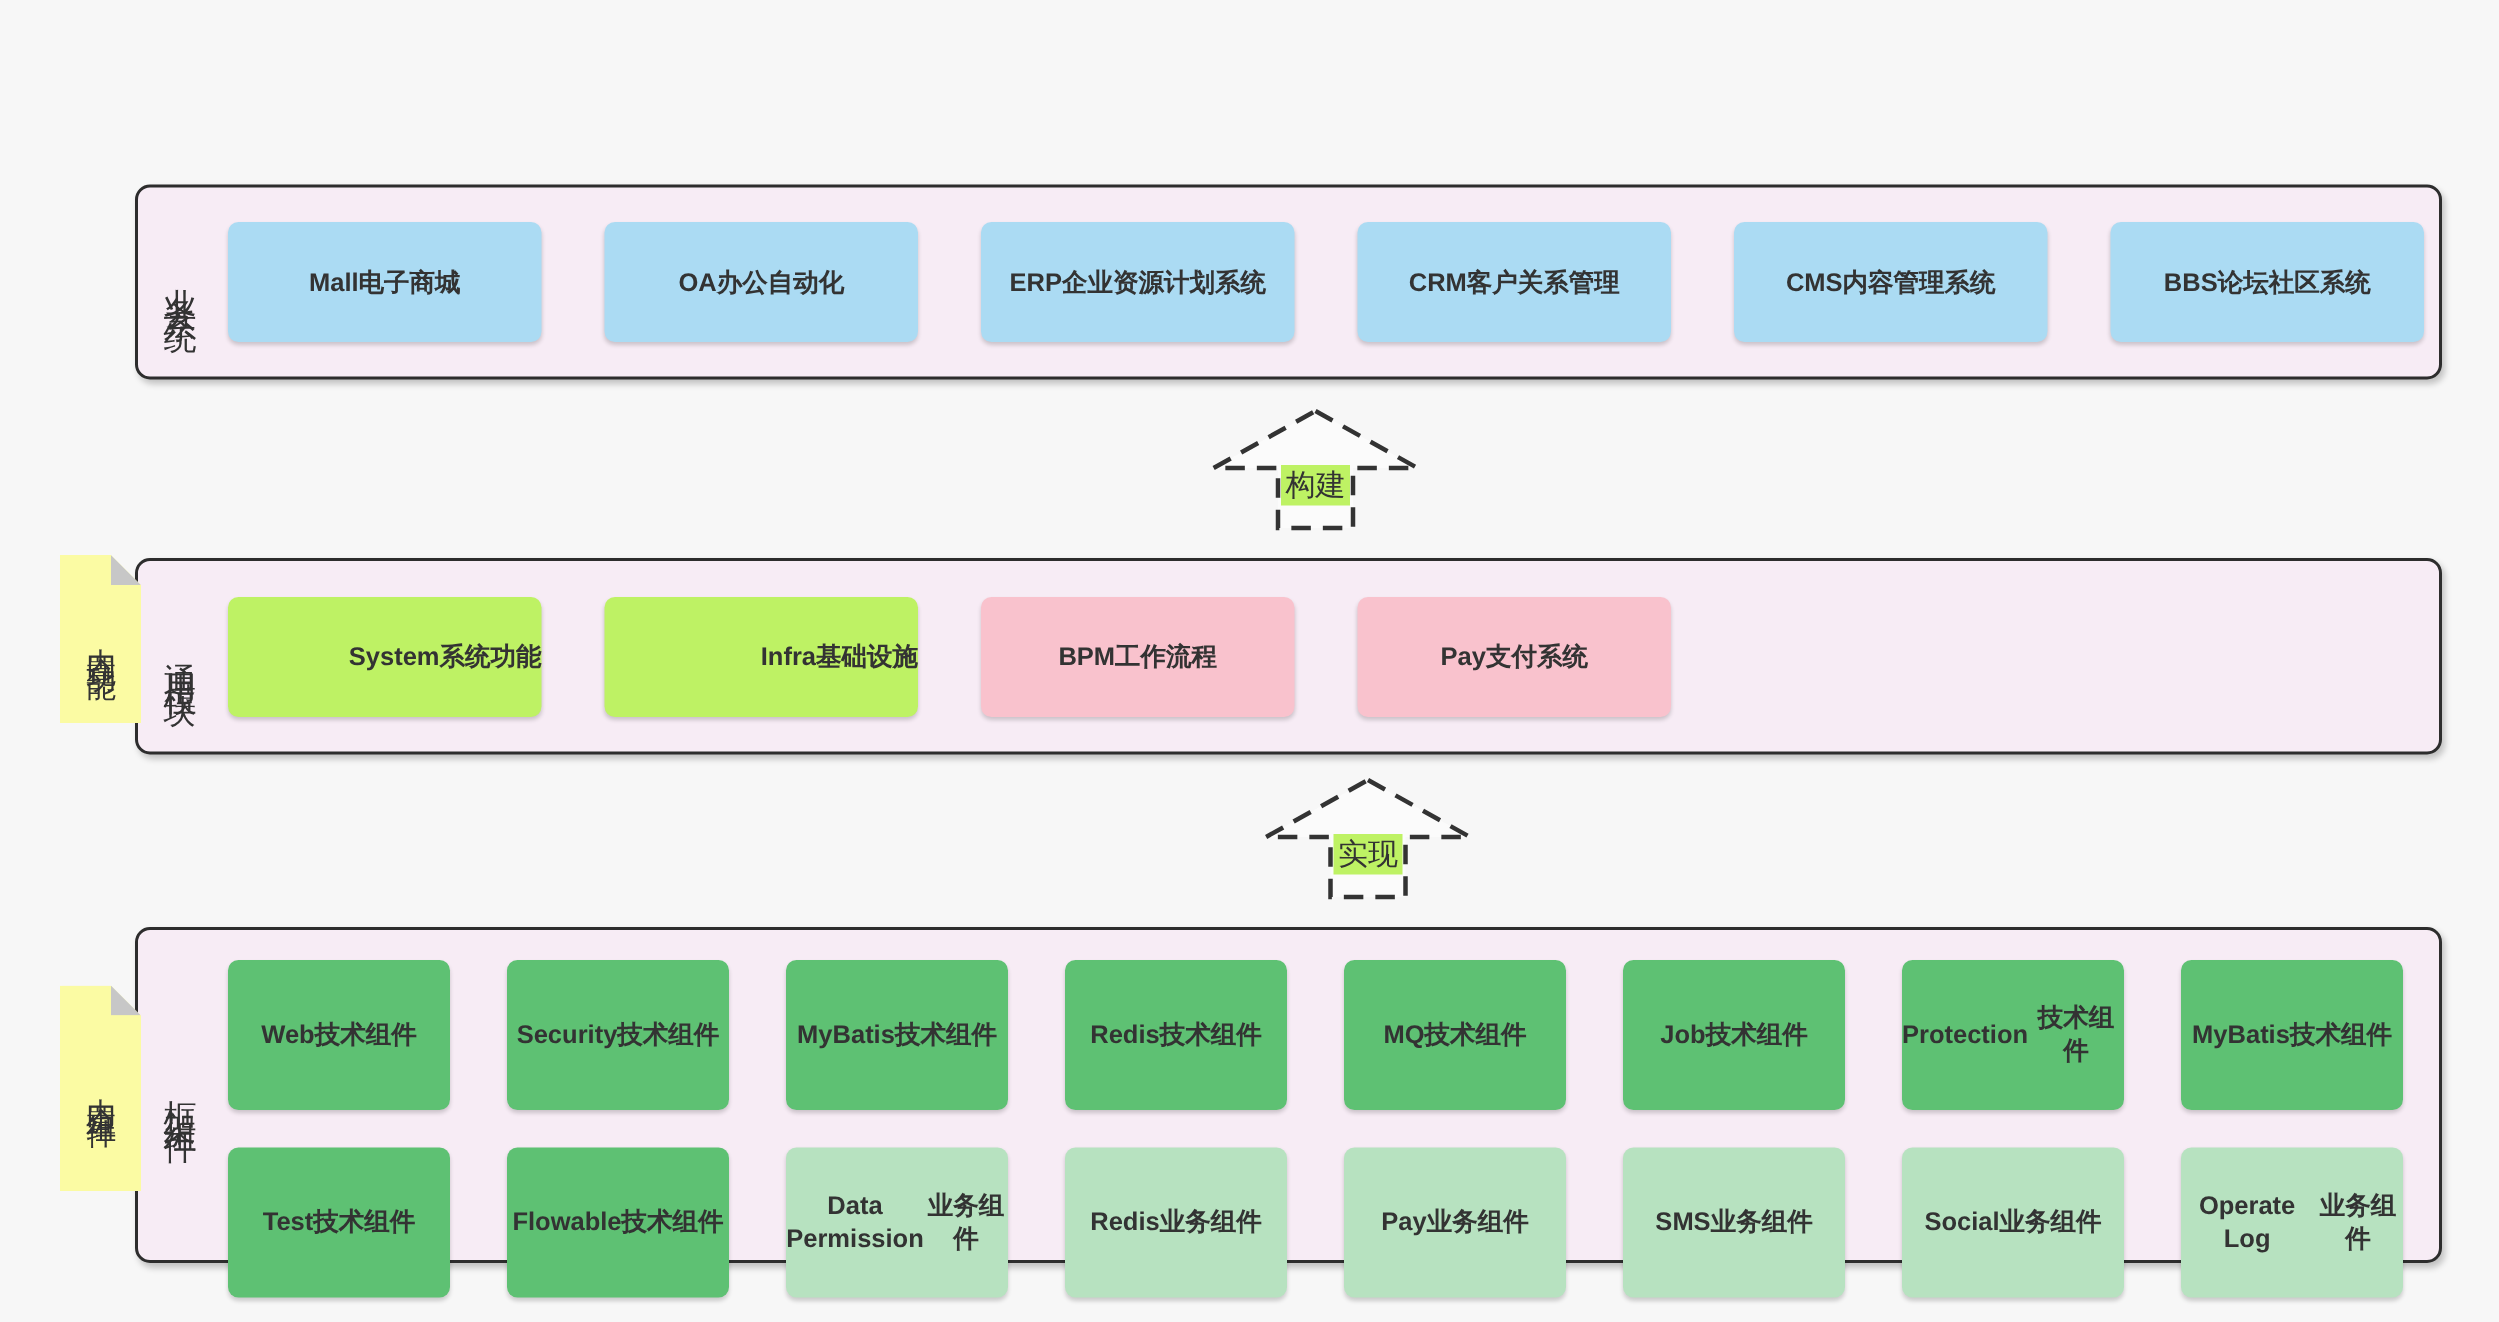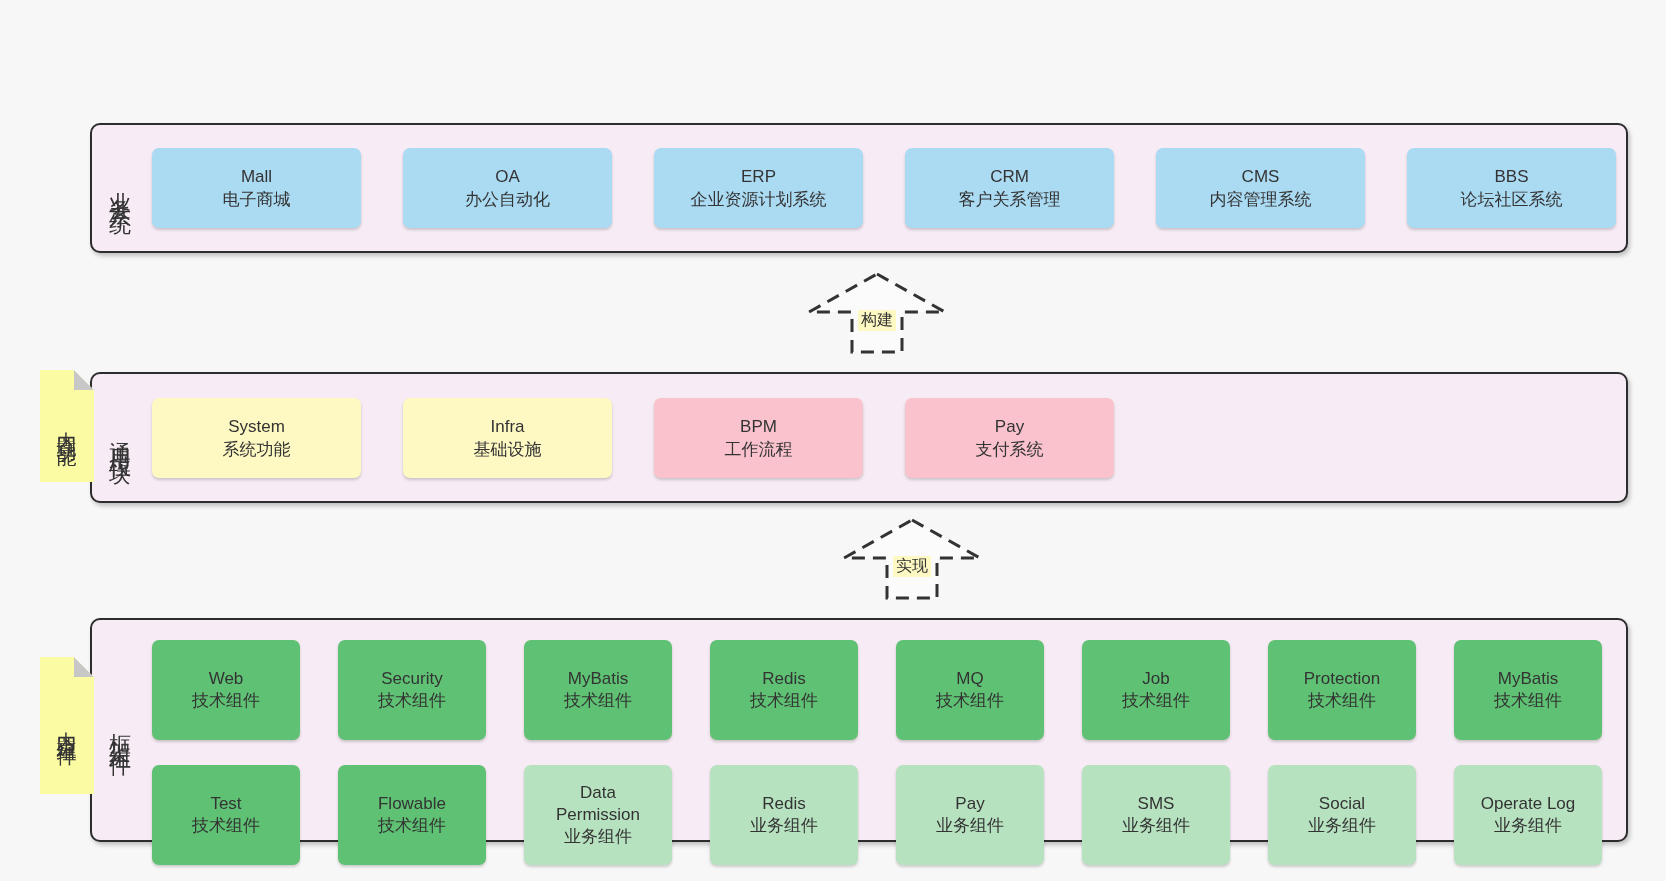--- a/index.html
+++ b/index.html
@@ -18,40 +18,40 @@
   .layer-label-wrap{position:absolute;left:0;top:0;bottom:0;width:56px;
                     display:flex;align-items:center;justify-content:center;}
   .vtext{writing-mode:vertical-rl;text-orientation:upright;font-size:22px;
          letter-spacing:7px;color:#333;line-height:1;}
 
   
   .boxes{position:absolute;left:60px;top:0;bottom:0;display:flex;align-items:center;gap:42px;}
   .rows{position:absolute;left:60px;top:20px;display:flex;flex-direction:column;gap:25px;}
   .row{display:flex;gap:38px;}
 
-  .box{display:flex;flex-direction:column;align-items:center;justify-content:center;
+  .box{display:flex;flex-direction:row;align-items:center;justify-content:center;
        border-radius:7px;text-align:center;font-size:17px;line-height:23px;color:#333;
-       box-shadow:0 2px 3px rgba(0,0,0,0.18);}
+       box-shadow:0 2px 3px rgba(0,0,0,0.18);font-weight:bold;}
   .box-lg{width:209px;height:80px;}
   .box-sm{width:148px;height:100px;line-height:22px;}
   .blue{background:#abdbf3;}
-  .red{background:#fef9c3;}
+  .red{background:#bef264;justify-content:flex-end;}
   .pink{background:#f9c2cd;}
   .green{background:#5ec173;}
   .green-light{background:#b7e2c0;}
   .box .en,.box .zh{display:block;}
   .box-data-permission .en{max-width:92px;}
 
   
   .arrow{position:absolute;width:140px;height:84px;}
   .arrow-build{left:807px;top:272px;}
   .arrow-implement{left:842px;top:518px;}
   .arrow svg{display:block;width:140px;height:84px;}
   .arrow-label{position:absolute;left:50%;top:38px;transform:translateX(-50%);
-               background:#fef9c3;padding:0 3px;font-size:16px;color:#333;white-space:nowrap;}
+               background:#bef264;padding:0 3px;font-size:20px;color:#333;white-space:nowrap;}
 
   
   .sticky{position:absolute;left:-52px;width:54px;background:#fbfba3;
           clip-path:polygon(0 0,calc(100% - 20px) 0,100% 20px,100% 100%,0 100%);
           display:flex;align-items:center;justify-content:center;
           filter:drop-shadow(2px 2px 2px rgba(0,0,0,0.2));}
   .sticky-modules{top:-4px;height:112px;}
   .sticky-framework{top:37px;height:137px;}
   .fold{position:absolute;top:0;right:0;width:20px;height:20px;background:#c7c7c7;
         clip-path:polygon(0 0,100% 100%,0 100%);}

